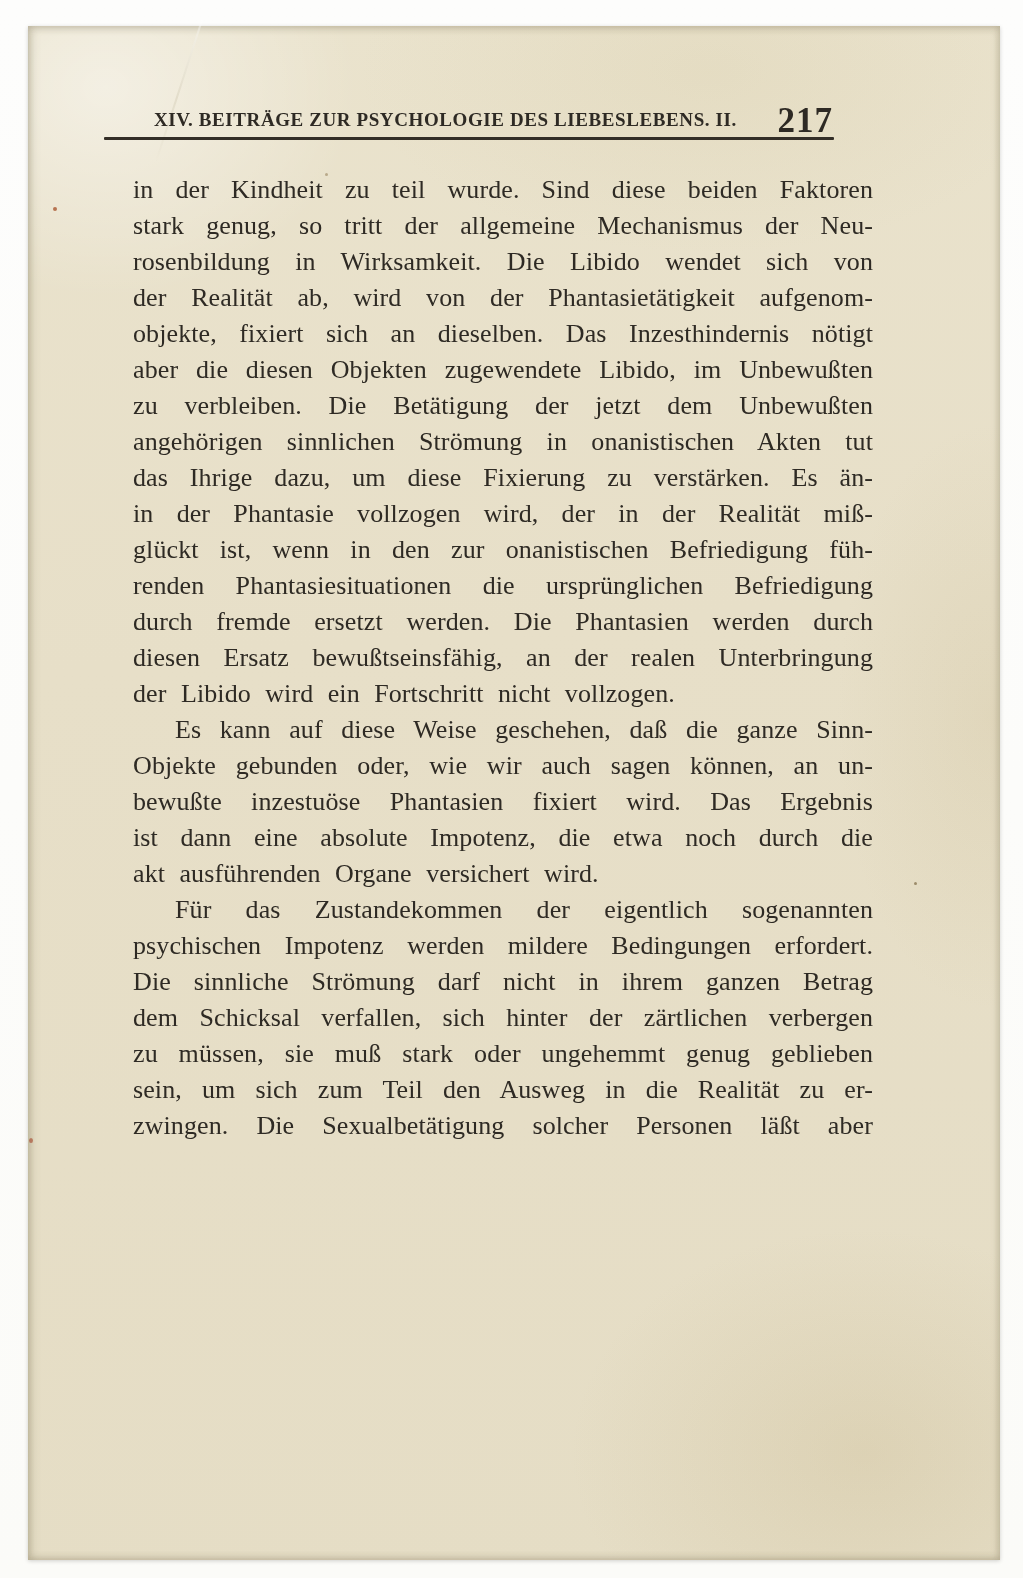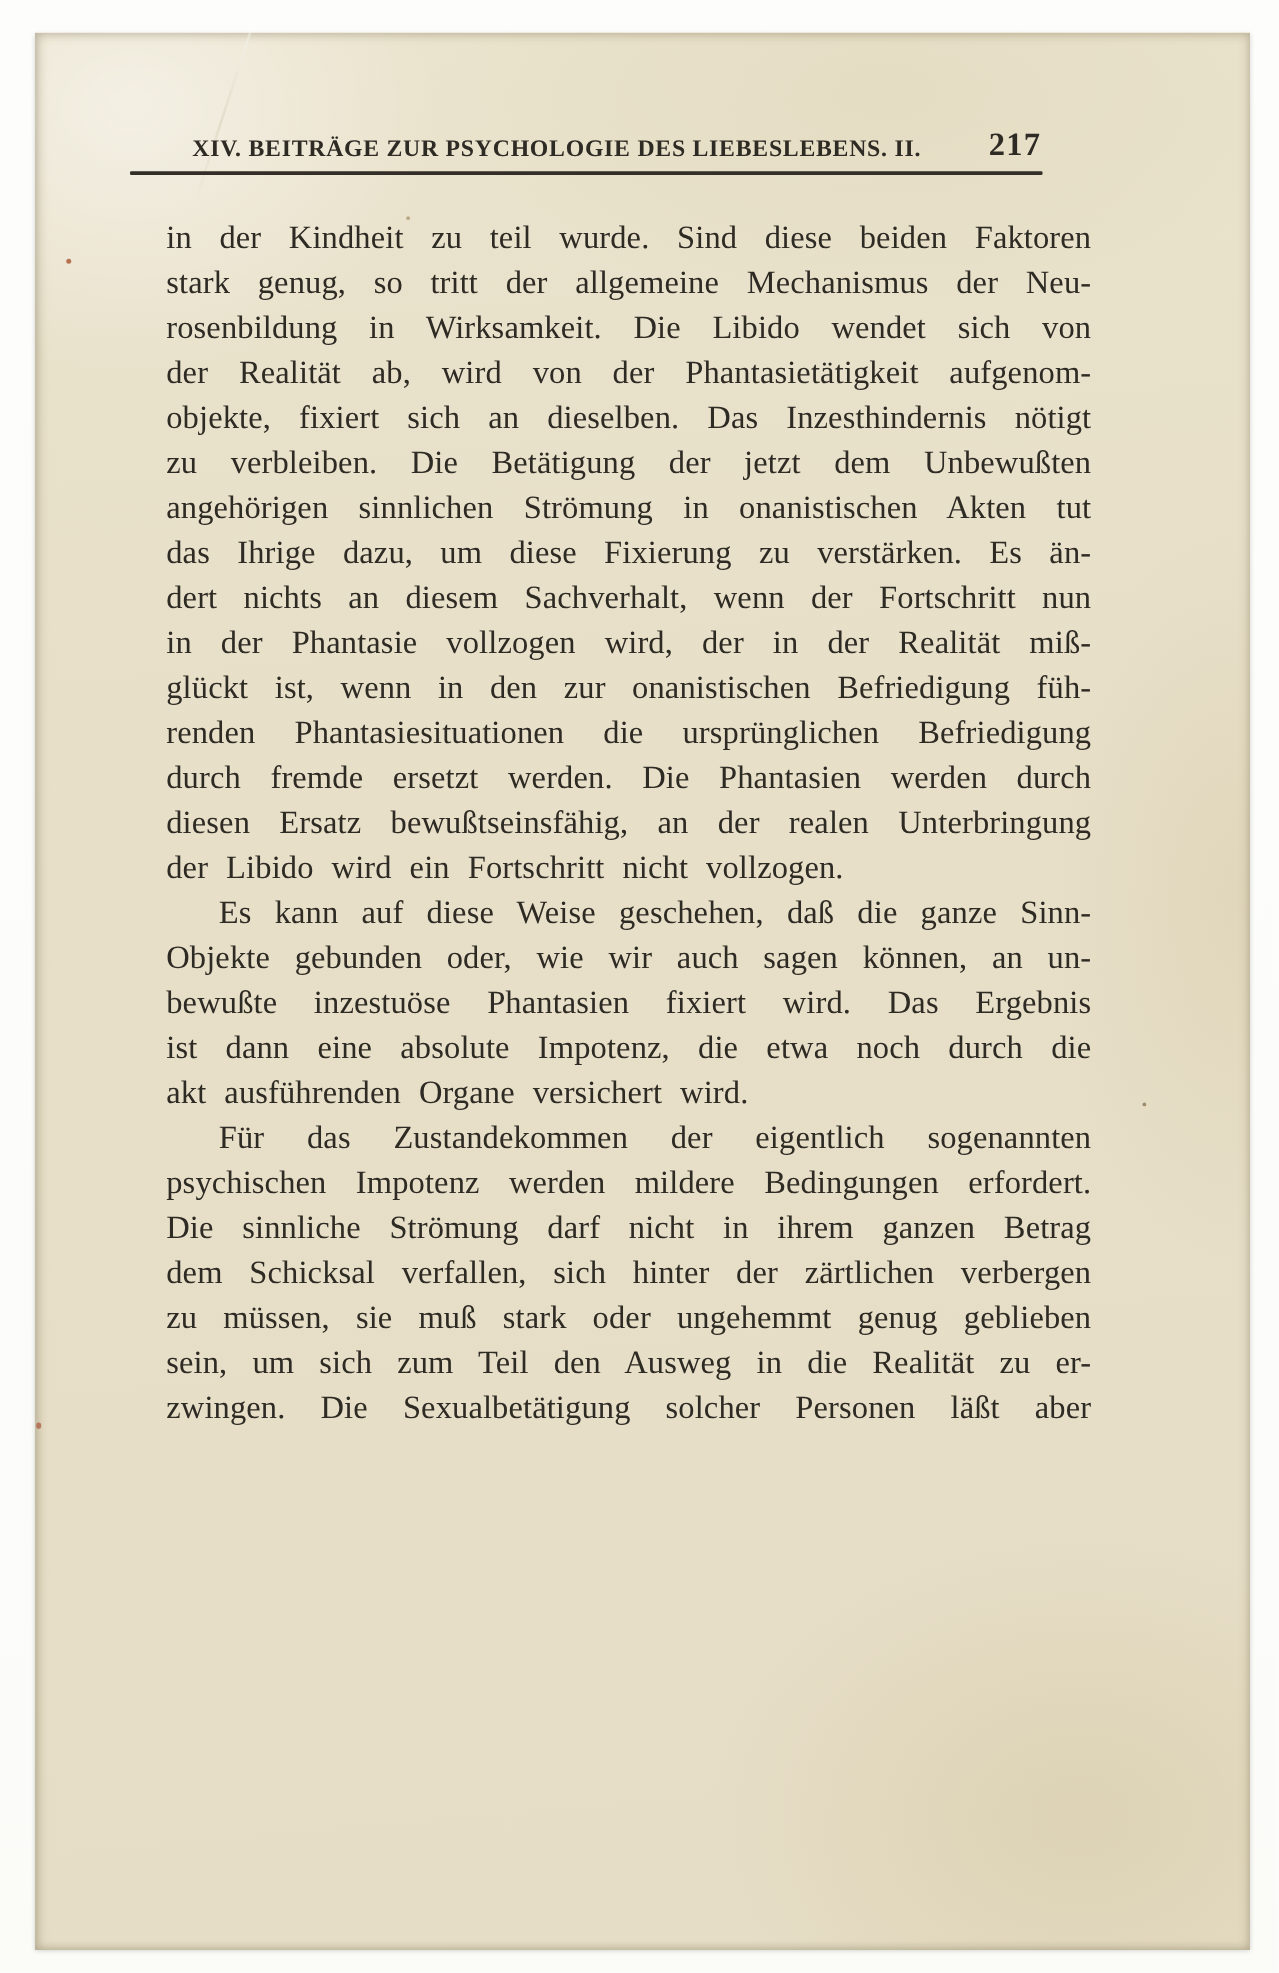--- a/index.html
+++ b/index.html
@@ -61,21 +61,21 @@
     transform: translateX(-50%);
     white-space: nowrap;
     font-size: 19px;
     font-weight: bold;
     letter-spacing: 0.6px;
   }
   .head-page {
     position: absolute;
     right: 12px;
     top: 1px;
-    font-size: 26px;
+    font-size: 35px;
     font-weight: bold;
     letter-spacing: 1px;
   }
   .head-rule {
     position: absolute;
     left: 76px;
     top: 111px;
     width: 730px;
     height: 3px;
     background: #332e27;
@@ -126,24 +126,24 @@
     </div>
     <div class="head-rule"></div>
 
     <div class="body-text">
       <div class="para">
         <div class="line">in der Kindheit zu teil wurde. Sind diese beiden Faktoren</div>
         <div class="line">stark genug, so tritt der allgemeine Mechanismus der Neu-</div>
         <div class="line">rosenbildung in Wirksamkeit. Die Libido wendet sich von</div>
         <div class="line">der Realität ab, wird von der Phantasietätigkeit aufgenom-</div>
         <div class="line">objekte, fixiert sich an dieselben. Das Inzesthindernis nötigt</div>
+        <div class="line">aber die diesen Objekten zugewendete Libido, im Unbewußten</div>
         <div class="line">zu verbleiben. Die Betätigung der jetzt dem Unbewußten</div>
         <div class="line">angehörigen sinnlichen Strömung in onanistischen Akten tut</div>
         <div class="line">das Ihrige dazu, um diese Fixierung zu verstärken. Es än-</div>
-        <div class="line">dert nichts an diesem Sachverhalt, wenn der Fortschritt nun</div>
         <div class="line">in der Phantasie vollzogen wird, der in der Realität miß-</div>
         <div class="line">glückt ist, wenn in den zur onanistischen Befriedigung füh-</div>
         <div class="line">renden Phantasiesituationen die ursprünglichen Befriedigung</div>
         <div class="line">durch fremde ersetzt werden. Die Phantasien werden durch</div>
         <div class="line">diesen Ersatz bewußtseinsfähig, an der realen Unterbringung</div>
         <div class="line end">der Libido wird ein Fortschritt nicht vollzogen.</div>
       </div>
 
       <div class="para">
         <div class="line indent">Es kann auf diese Weise geschehen, daß die ganze Sinn-</div>

